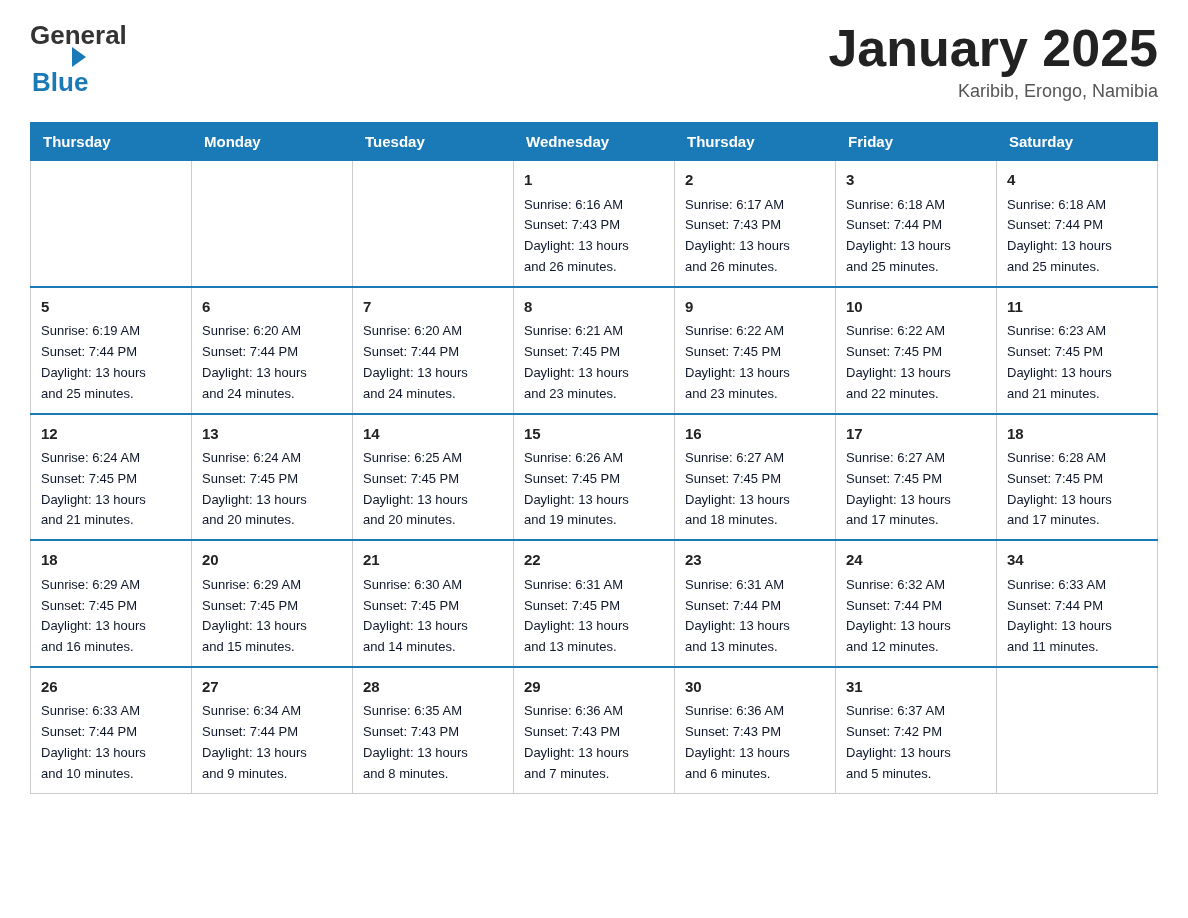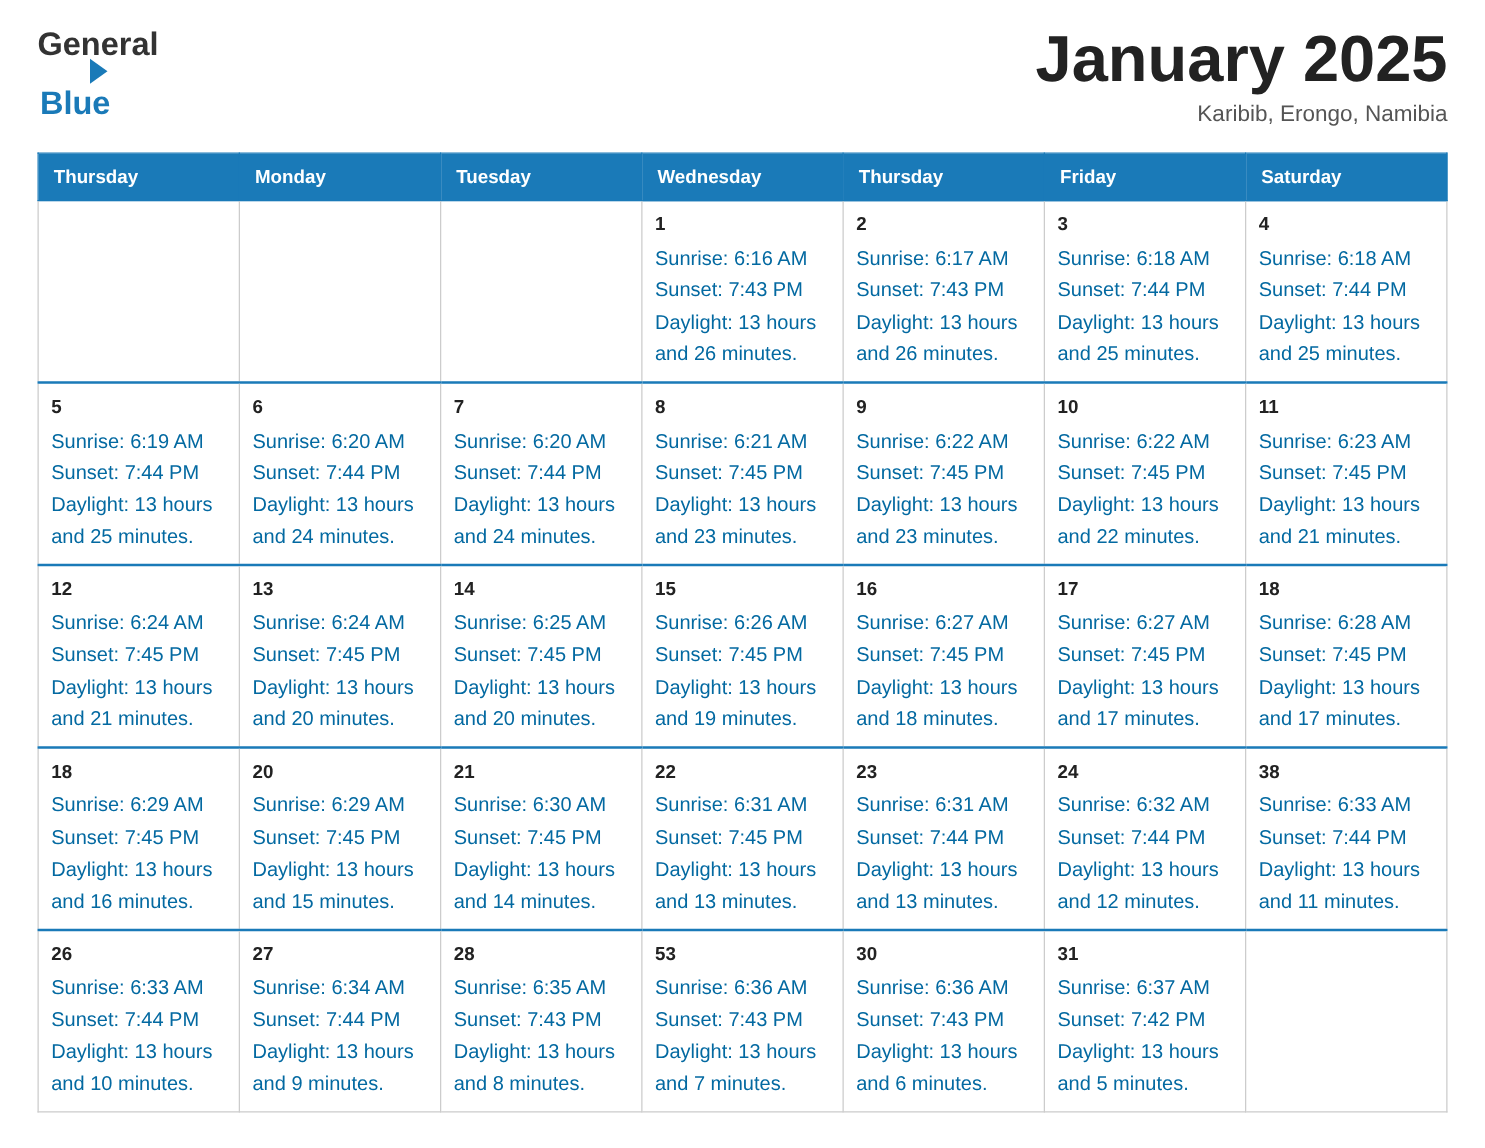--- a/index.html
+++ b/index.html
@@ -91,22 +91,22 @@
       border-bottom: 2px solid #1a7ab8;
     }
     .day-number {
       font-size: 15px;
       font-weight: 600;
       color: #222;
       display: block;
       margin-bottom: 3px;
     }
     .day-info {
-      font-size: 16px;
-      color: #0369a1;
+      font-size: 13px;
+      color: #0f172a;
       line-height: 1.6;
     }
     .empty-cell {
       background: #fff;
     }
   </style>
 </head>
 <body>
 
 <div class="header">
@@ -237,39 +237,39 @@
 Daylight: 13 hours
 and 13 minutes.</span></td>
         <td><span class="day-number">23</span><span class="day-info" style="white-space: pre-line;">Sunrise: 6:31 AM
 Sunset: 7:44 PM
 Daylight: 13 hours
 and 13 minutes.</span></td>
         <td><span class="day-number">24</span><span class="day-info" style="white-space: pre-line;">Sunrise: 6:32 AM
 Sunset: 7:44 PM
 Daylight: 13 hours
 and 12 minutes.</span></td>
-        <td><span class="day-number">38</span><span class="day-info" style="white-space: pre-line;">Sunrise: 6:33 AM
+        <td><span class="day-number">34</span><span class="day-info" style="white-space: pre-line;">Sunrise: 6:33 AM
 Sunset: 7:44 PM
 Daylight: 13 hours
 and 11 minutes.</span></td>
       </tr>
       <tr>
         <td><span class="day-number">26</span><span class="day-info" style="white-space: pre-line;">Sunrise: 6:33 AM
 Sunset: 7:44 PM
 Daylight: 13 hours
 and 10 minutes.</span></td>
         <td><span class="day-number">27</span><span class="day-info" style="white-space: pre-line;">Sunrise: 6:34 AM
 Sunset: 7:44 PM
 Daylight: 13 hours
 and 9 minutes.</span></td>
         <td><span class="day-number">28</span><span class="day-info" style="white-space: pre-line;">Sunrise: 6:35 AM
 Sunset: 7:43 PM
 Daylight: 13 hours
 and 8 minutes.</span></td>
-        <td><span class="day-number">53</span><span class="day-info" style="white-space: pre-line;">Sunrise: 6:36 AM
+        <td><span class="day-number">29</span><span class="day-info" style="white-space: pre-line;">Sunrise: 6:36 AM
 Sunset: 7:43 PM
 Daylight: 13 hours
 and 7 minutes.</span></td>
         <td><span class="day-number">30</span><span class="day-info" style="white-space: pre-line;">Sunrise: 6:36 AM
 Sunset: 7:43 PM
 Daylight: 13 hours
 and 6 minutes.</span></td>
         <td><span class="day-number">31</span><span class="day-info" style="white-space: pre-line;">Sunrise: 6:37 AM
 Sunset: 7:42 PM
 Daylight: 13 hours

